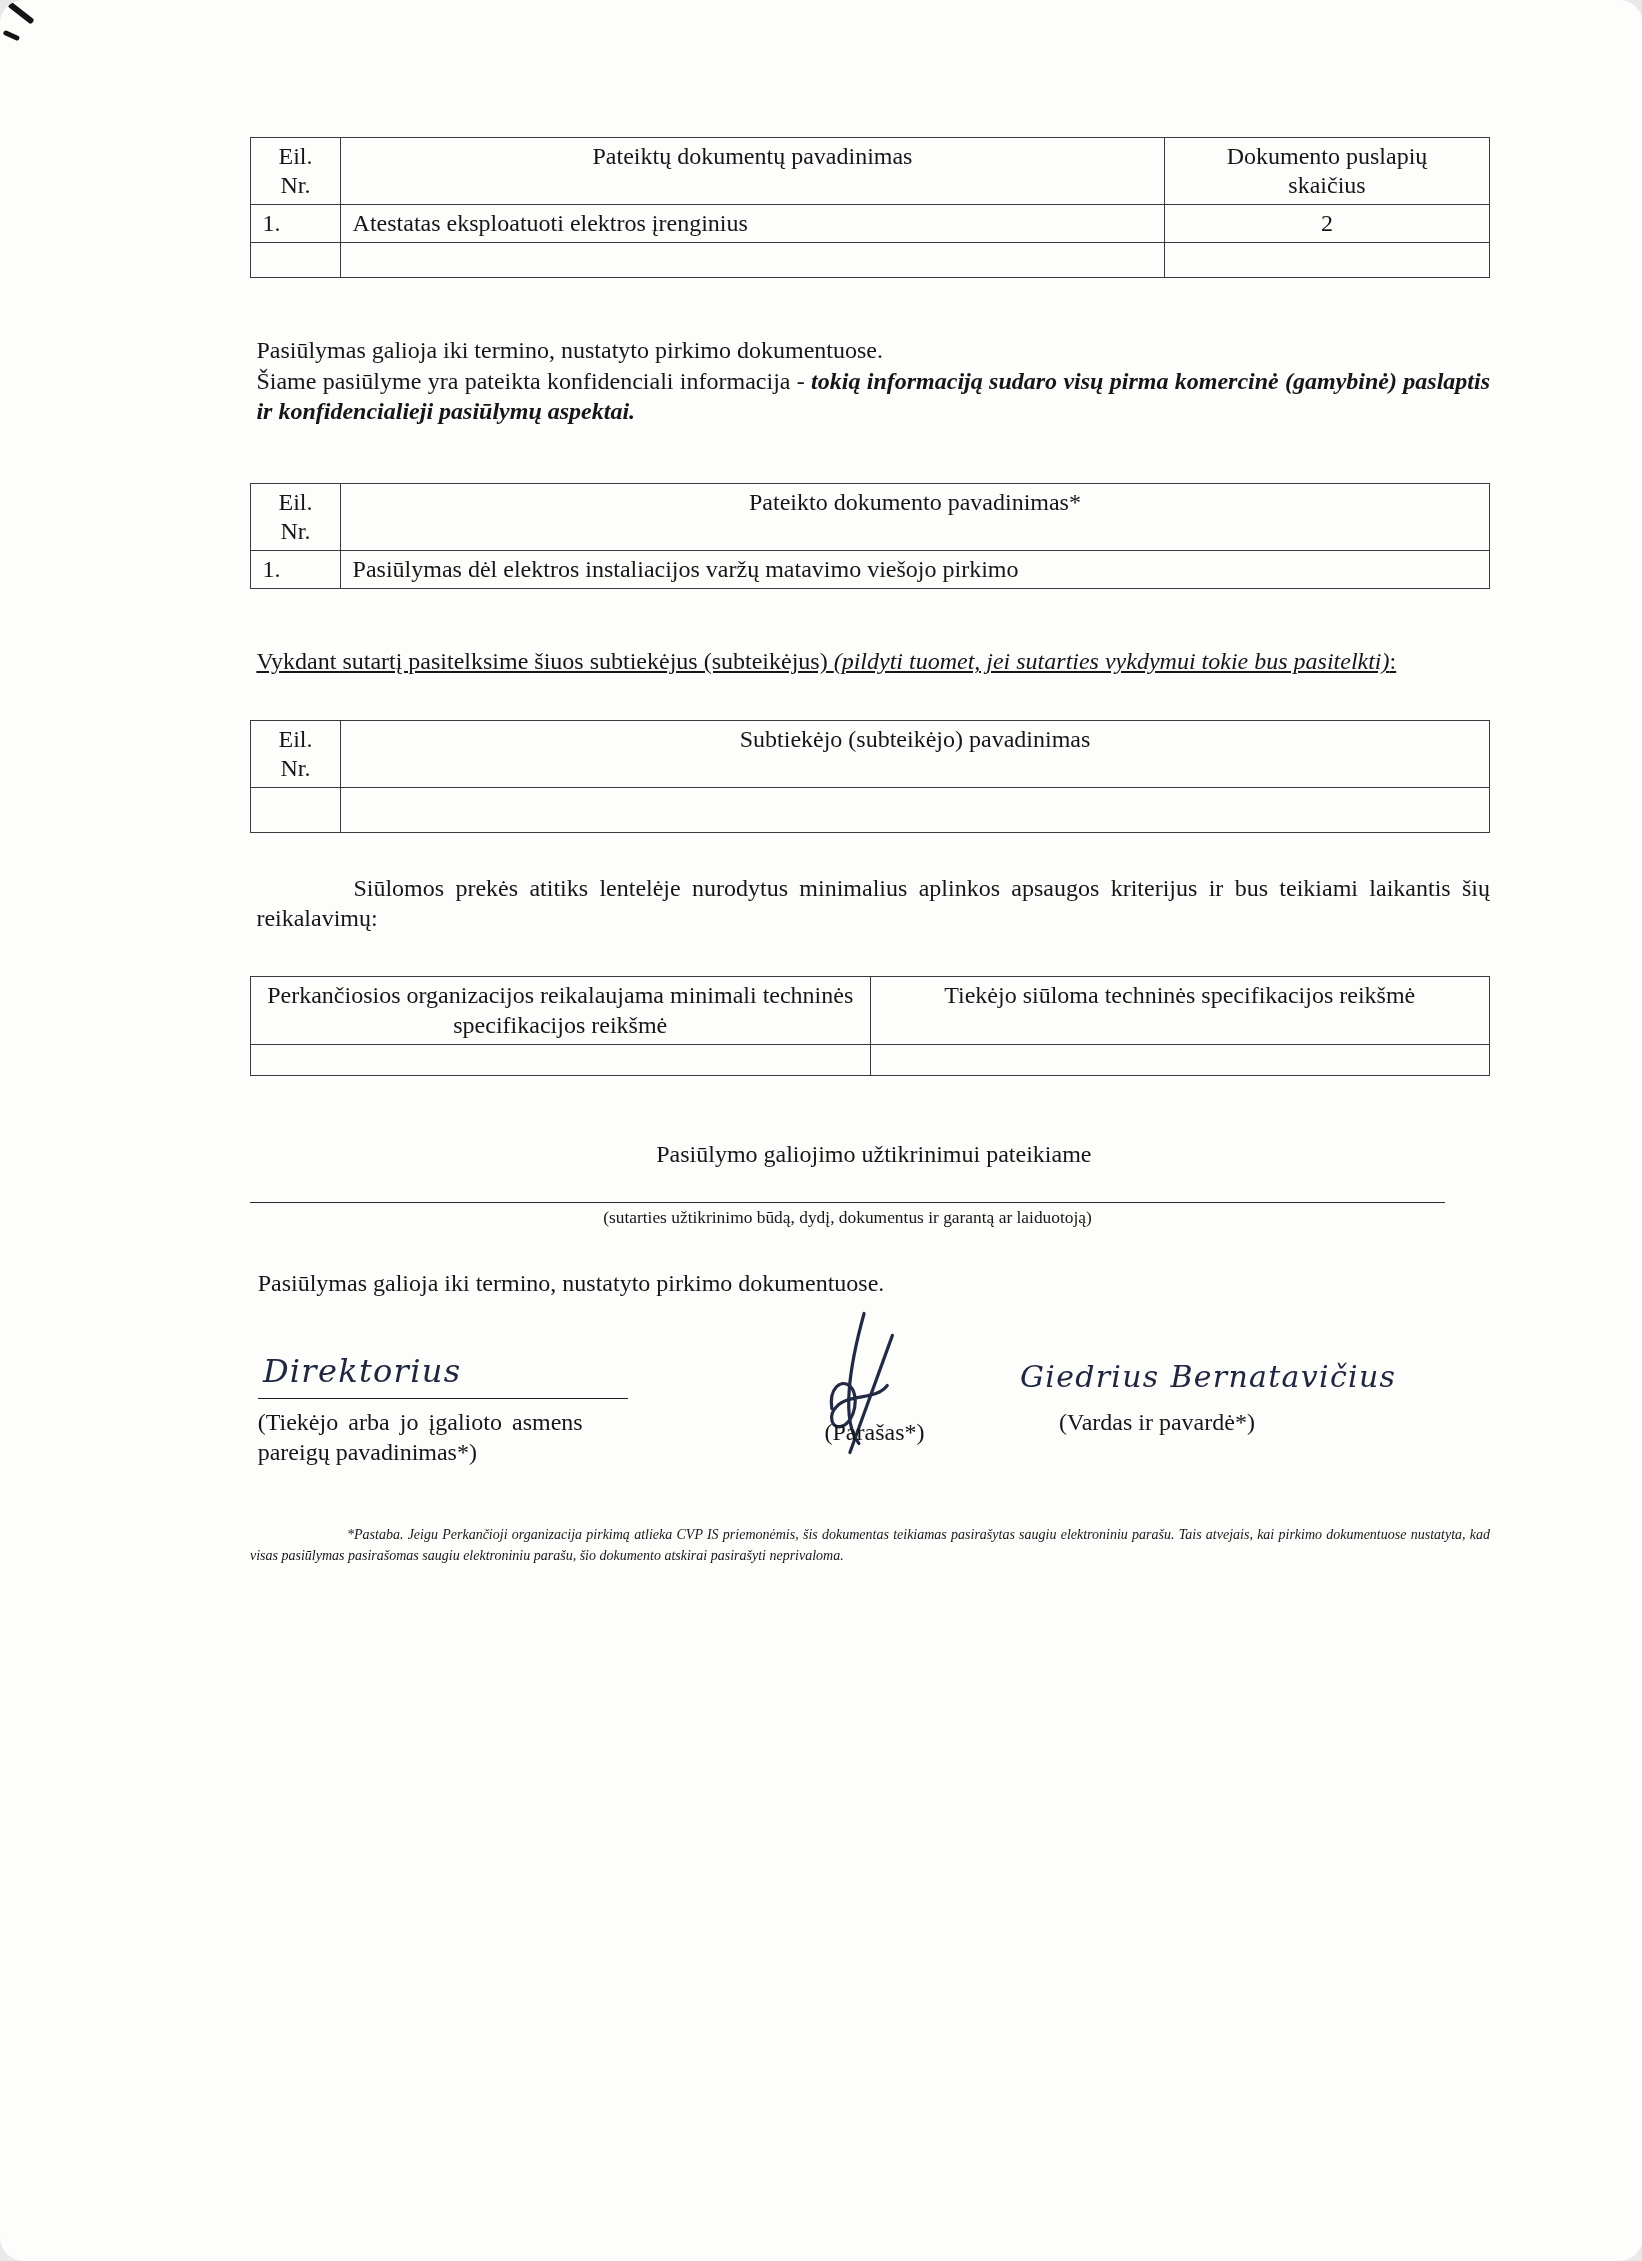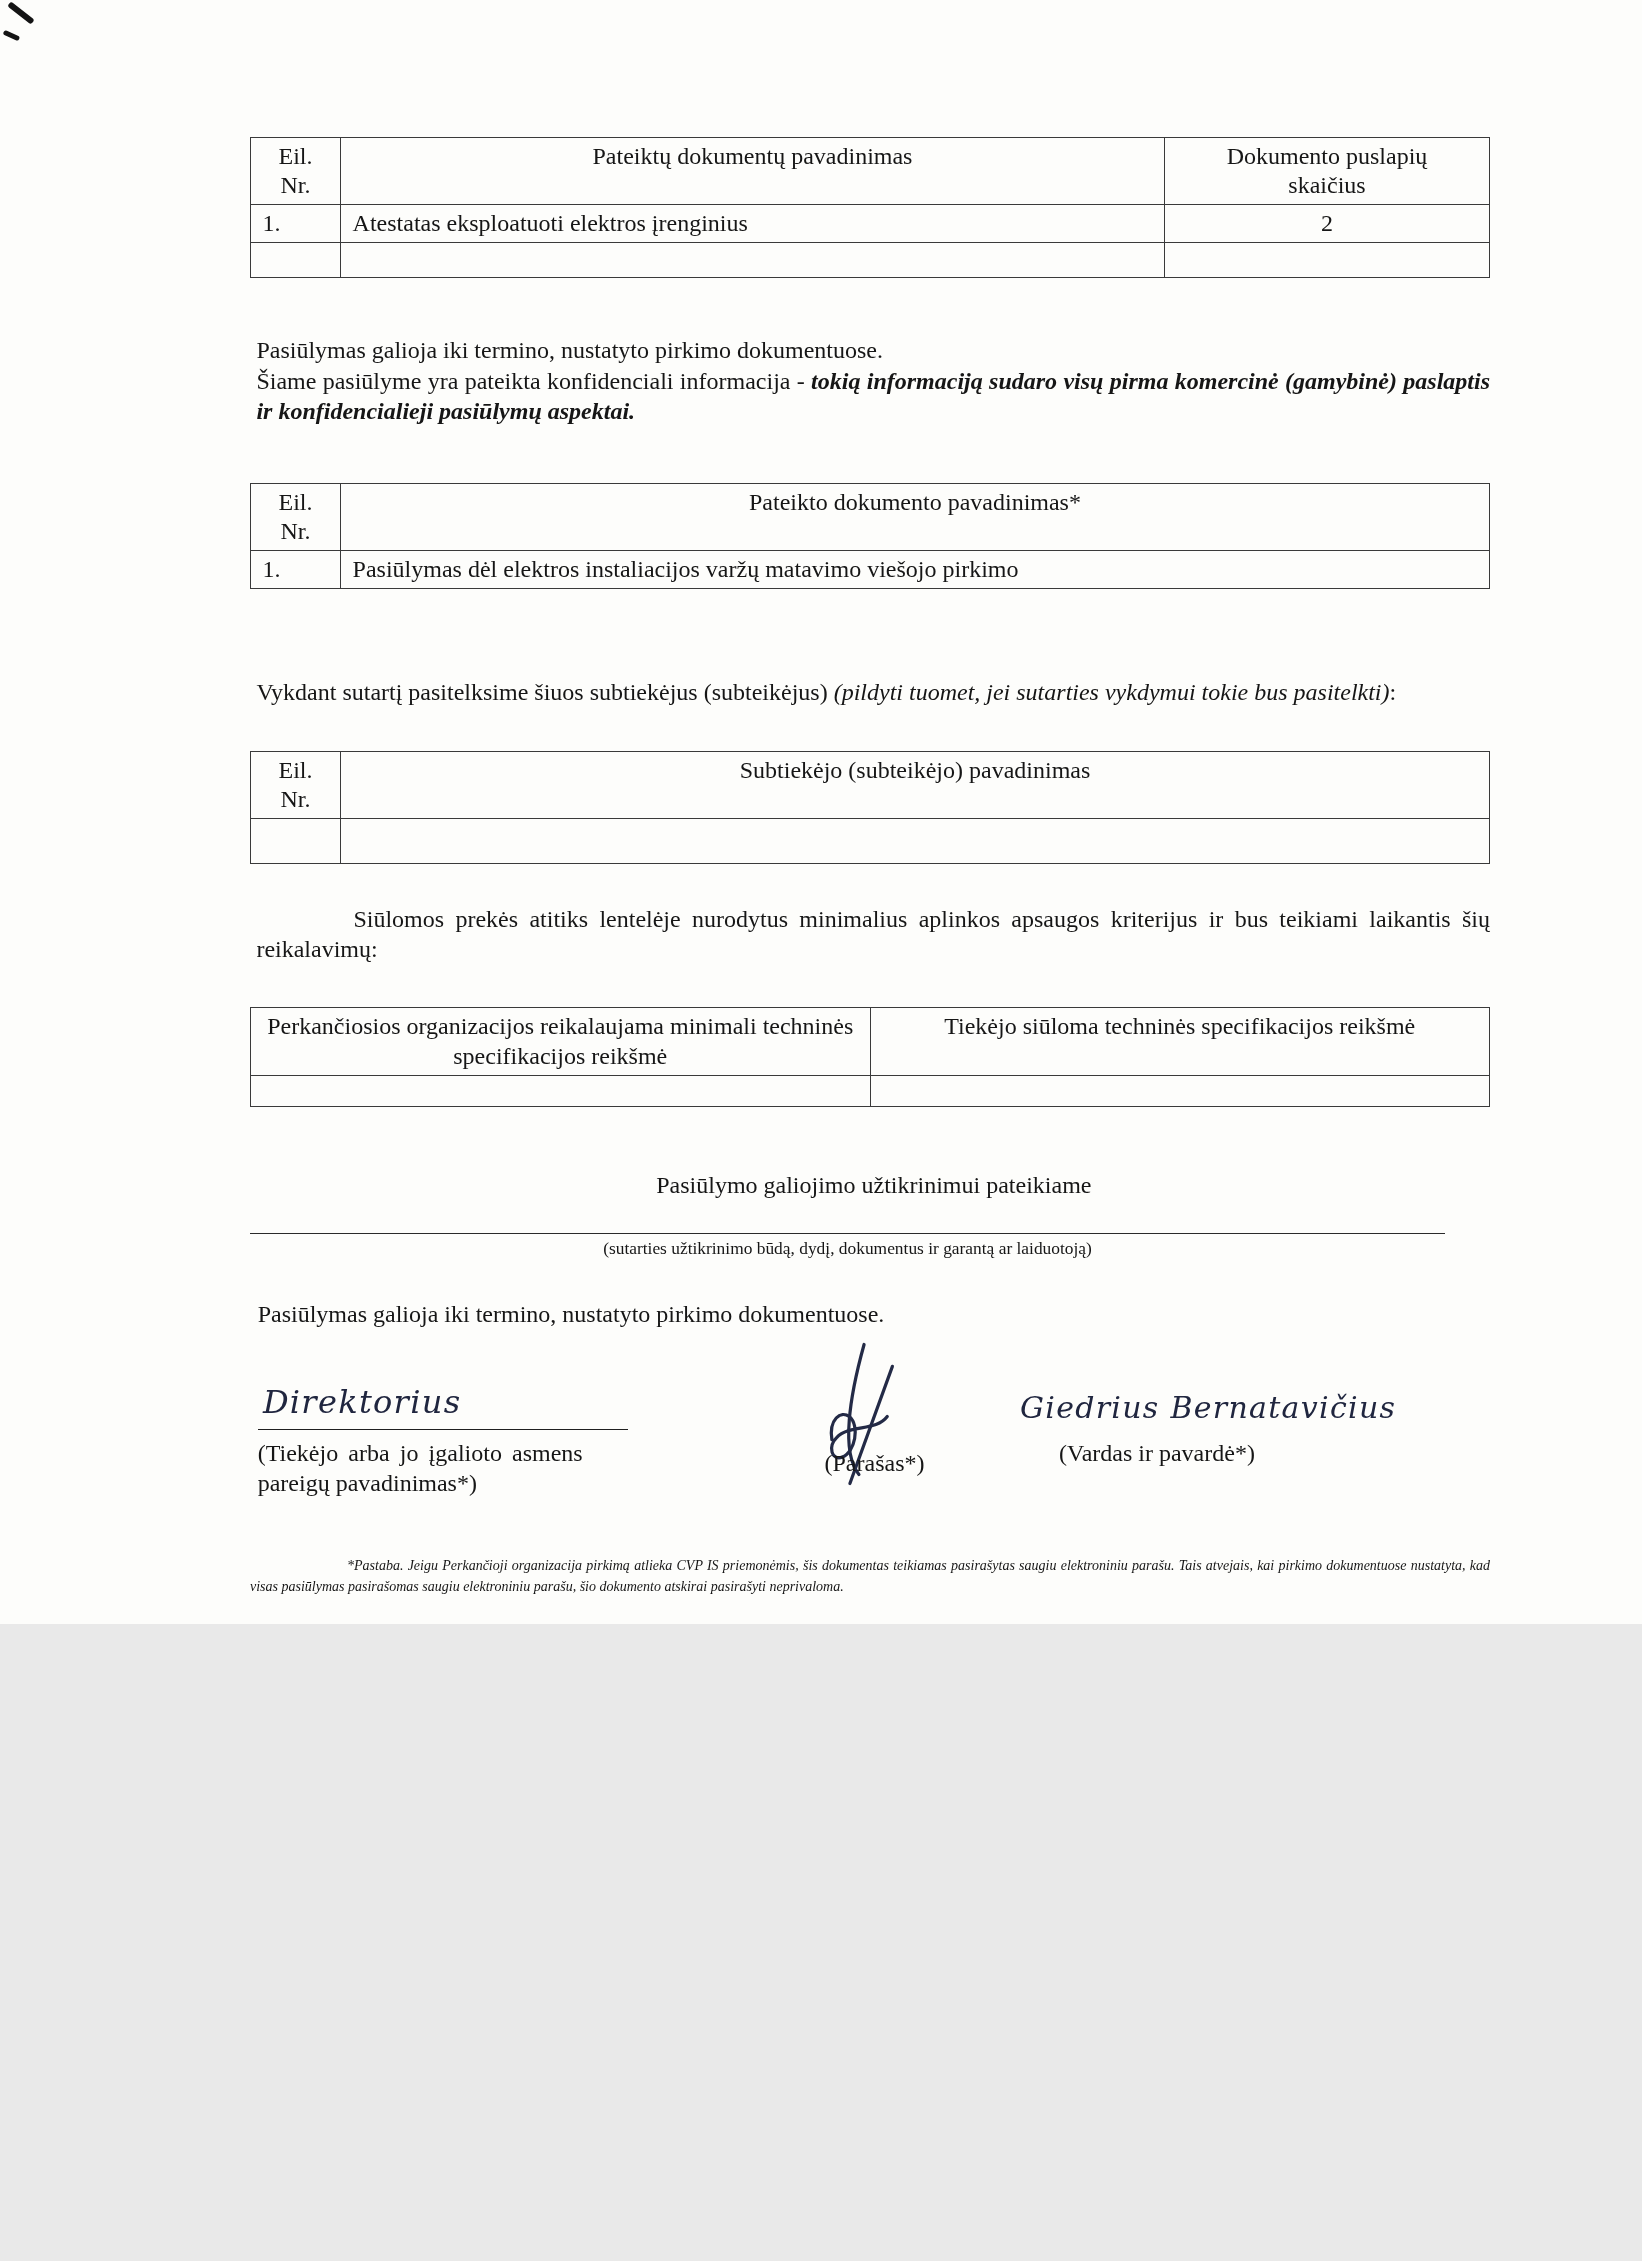--- a/index.html
+++ b/index.html
@@ -1,24 +1,25 @@
 <!DOCTYPE html>
 <html style="font-size:10.3px"><head>
 <meta charset="utf-8">
 <style>
   * { margin:0; padding:0; box-sizing:border-box; }
   html,body { background:#e9e9e9; }
   .page {
     position:relative;
-    width:1643px; height:1624px;
+    width:1643px; height:2261px;
     margin:0 auto;
     background:#fdfdfb;
     font-family:"Liberation Serif","DejaVu Serif",serif;
     color:#161616;
     overflow:hidden;
+    border-radius:24px;
   }
   .scan-mark { position:absolute; background:#141414; }
   .scan-mark.m1 { left:6.4px; top:10.3px; width:30px; height:5.8px; transform:rotate(38deg); border-radius:2.6px; }
   .scan-mark.m2 { left:2.6px; top:33px; width:17px; height:4.5px; transform:rotate(24deg); border-radius:2.6px; }
 
   .content {
     position:absolute; left:250px; top:137px; width:1240px;
     font-size:24px; line-height:1.26;
   }
 
@@ -43,21 +44,21 @@
   tr.h55 td { height:35px; }
   tr.h70 td { height:45px; }
   tr.h48 td { height:31px; }
 
   .para-block { text-align:justify; padding-left:6.4px; }
   .pb1 { margin-top:57px; }
   .bi { font-weight:bold; font-style:italic; }
   .it { font-style:italic; }
 
   .t2 { margin-top:57px; }
-  .p-vykdant { margin-top:88px; }
+  .p-vykdant { margin-top:57px;text-decoration:underline; }
   .t3 { margin-top:43px; }
   .p-eco { margin-top:40px; text-indent:97px; }
   .t4 { margin-top:43px; }
 
   .p-guarantee { margin-top:63px; padding-left:7.7px;text-align:center; }
   .guarantee-line {
     margin-top:33px;
     border-bottom:1.9px solid #2a2a2a;
     width:1195px;
   }

